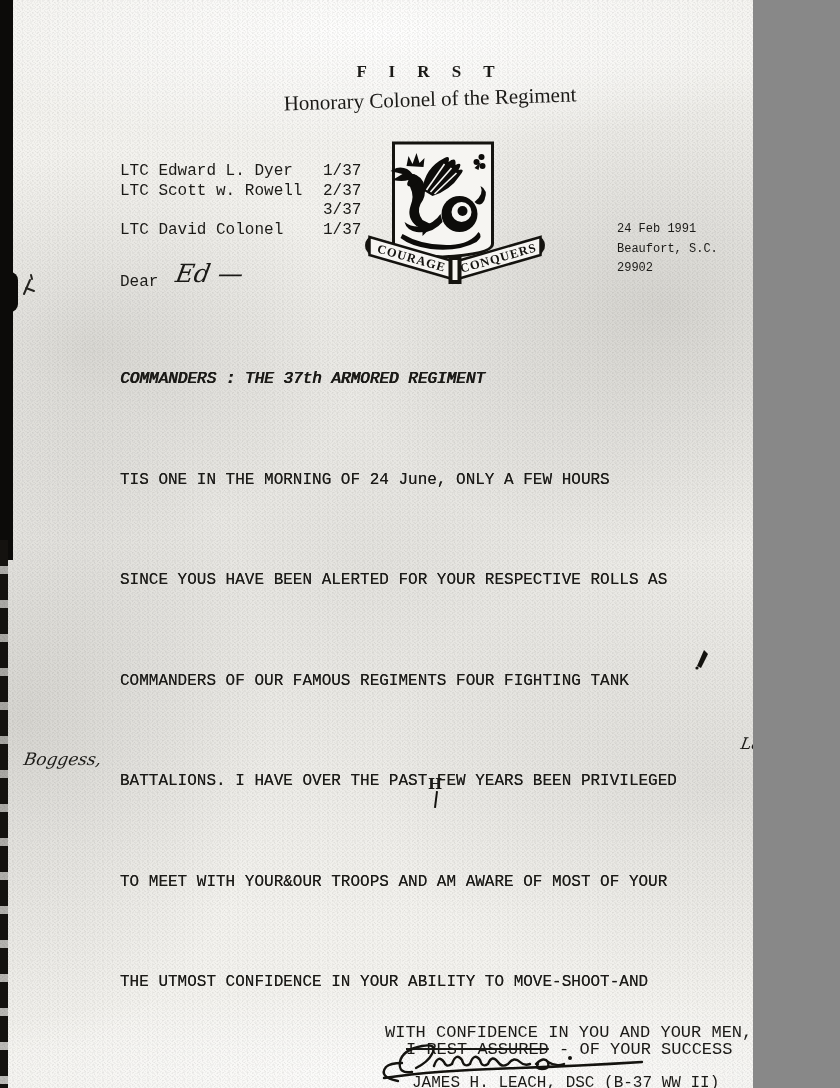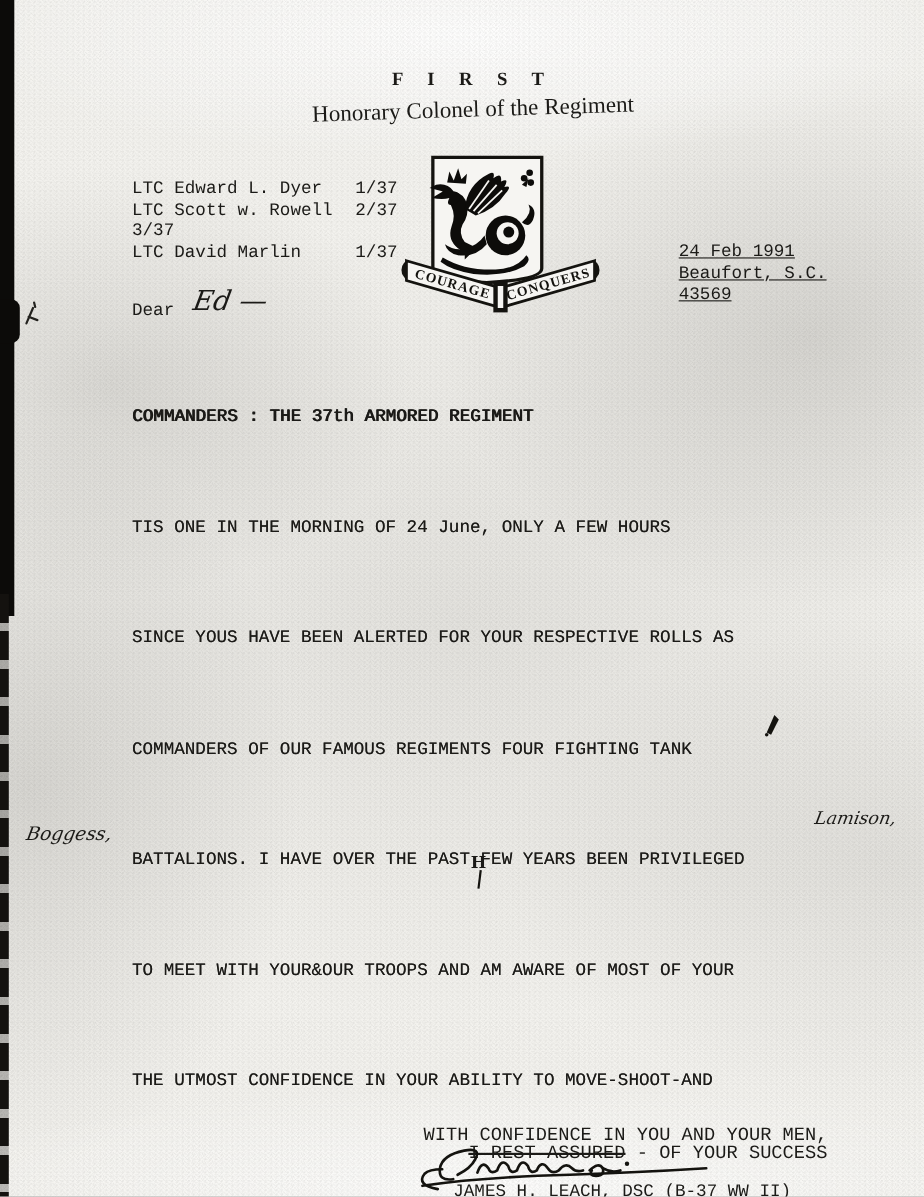--- a/index.html
+++ b/index.html
@@ -1,17 +1,17 @@
 <!DOCTYPE html>
 <html><head>
 <meta charset="utf-8">
 <style>
   html,body{margin:0;padding:0;background:#888;}
   .page{
-    position:relative;width:840px;height:1088px;overflow:hidden;
+    position:relative;width:753px;height:1088px;overflow:hidden;
     background:#f3f2ee;color:#1b1a17;
     font-family:"Liberation Mono",monospace;
   }
   
   .mottle{
     position:absolute;inset:0;pointer-events:none;
     background:
       radial-gradient(620px 150px at 50% 3%, rgba(255,255,255,.9), transparent 75%),
       radial-gradient(700px 120px at 55% 99%, rgba(255,255,255,.75), transparent 75%),
       radial-gradient(420px 300px at 12% 32%, rgba(118,116,110,.20), transparent 65%),
@@ -31,40 +31,40 @@
   .edge-bar2{position:absolute;left:0;top:540px;width:8px;height:548px;
     background:repeating-linear-gradient(180deg,#14120f 0 26px, rgba(20,18,15,.25) 26px 34px);}
   .edge-blob{position:absolute;left:0;top:272px;width:18px;height:40px;background:#0c0b09;border-radius:0 8px 8px 0;}
 
   .letterhead{position:absolute;left:0;top:62px;width:860px;text-align:center;
     font-family:"Liberation Serif",serif;}
   .lh1{font-size:17px;letter-spacing:9px;font-weight:bold;}
   .lh2{font-size:21px;margin-top:5px;transform:rotate(-1.8deg);}
 
   .recipients{position:absolute;left:120px;top:162px;font-size:16px;line-height:19.5px;}
-  .recip-row{display:flex;}
+  .recip-row{display:flex;justify-content:flex-end;}
   .recip-name{width:203px;}
-  .date-block{position:absolute;left:617px;top:220px;font-size:16px;line-height:19.5px;text-decoration:underline;}
+  .date-block{position:absolute;left:617px;top:220px;font-size:12px;line-height:19.5px;}
 
   .salutation{position:absolute;left:120px;top:263px;font-size:16px;}
   .hand{font-family:"DejaVu Serif",serif;font-style:italic;transform:skewX(-10deg);display:inline-block;}
   .ed{font-size:25px;position:relative;top:-4px;left:8px;}
 
   .body-text{position:absolute;left:120px;top:296px;width:660px;
     font-size:16px;line-height:33.5px;white-space:pre;
     text-shadow:0 0 .5px rgba(10,10,8,.75);}
-  .overstrike{text-shadow:.8px 0 0 currentColor,0 0 .5px rgba(0,0,0,.8);}
+  .overstrike{text-shadow:.8px 0 0 currentColor,0 0 .5px rgba(0,0,0,.8);font-style:italic;}
 
   .note-right{position:absolute;left:741px;top:734px;font-size:16px;}
   .note-left{position:absolute;left:24px;top:749px;font-size:17px;}
   .insert-h{position:absolute;left:428px;top:775px;font-size:15px;font-weight:bold;
     font-family:"DejaVu Serif",serif;}
   .insert-caret{position:absolute;left:435px;top:791px;width:2px;height:17px;background:#14130f;transform:rotate(7deg);}
 
-  .closing{position:absolute;left:385px;top:1024px;font-size:17px;line-height:17px;text-align:right;}
+  .closing{position:absolute;left:385px;top:1024px;font-size:17px;line-height:17px;}
   .closing .l2{margin-left:21px;}
   .struck{text-decoration:line-through;text-decoration-thickness:1.6px;}
   .typed-name{position:absolute;left:412px;top:1074px;font-size:16px;}
 
   .sig{position:absolute;left:378px;top:1038px;}
   .crest{position:absolute;left:360px;top:140px;}
   .pen-check{position:absolute;left:694px;top:648px;}
   .pen-mark{position:absolute;left:20px;top:272px;}
   svg text{font-family:"Liberation Serif",serif;}
 </style>
@@ -89,21 +89,21 @@
       <span>1/37</span>
     </div>
     <div class="recip-row">
       <span class="recip-name">LTC Scott w. Rowell</span>
       <span>2/37</span>
     </div>
     <div class="recip-row">
       <span>3/37</span>
     </div>
     <div class="recip-row">
-      <span class="recip-name">LTC David Marlin</span>
+      <span class="recip-name">LTC David Colonel</span>
       <span>1/37</span>
     </div>
   </div>
 
   <svg class="crest" width="190" height="150" viewBox="0 0 185 150">
     <path d="M31,3 H130 V104 Q130,114 80,117 Q31,114 31,104 Z" fill="#f6f5f2" stroke="#14130f" stroke-width="3"></path>
     <g fill="#0d0c0a">
       <path d="M40,94 Q60,106 88,105 Q108,104 116,92 Q121,96 114,102 Q96,112 68,109 Q48,106 38,98 Z"></path>
       <circle cx="97" cy="74" r="18"></circle>
       <path d="M80,82 Q70,94 54,92 Q44,90 42,82 Q50,88 60,86 Q72,83 78,74 Z"></path>
@@ -133,21 +133,21 @@
       <rect x="86" y="116" width="13" height="28" fill="#14130f"></rect>
       <rect x="90" y="120" width="5" height="20" fill="#f6f5f2"></rect>
       <text x="48" y="122" transform="rotate(16 48 122)" font-size="12.5" font-weight="bold" letter-spacing="1" text-anchor="middle" fill="#14130f">COURAGE</text>
       <text x="137" y="122" transform="rotate(-16 137 122)" font-size="12.5" font-weight="bold" letter-spacing="1" text-anchor="middle" fill="#14130f">CONQUERS</text>
     </g>
   </svg>
 
   <div class="date-block">
     <div>24 Feb 1991</div>
     <div>Beaufort, S.C.</div>
-    <div>43569</div>
+    <div>29902</div>
   </div>
 
   <div class="salutation">
     <span>Dear</span>
     <span class="hand ed">Ed —</span>
   </div>
 
   <div class="body-text">
     <div class="overstrike">COMMANDERS : THE 37th ARMORED REGIMENT</div>
     <div>TIS ONE IN THE MORNING OF 24 June, ONLY A FEW HOURS</div>

